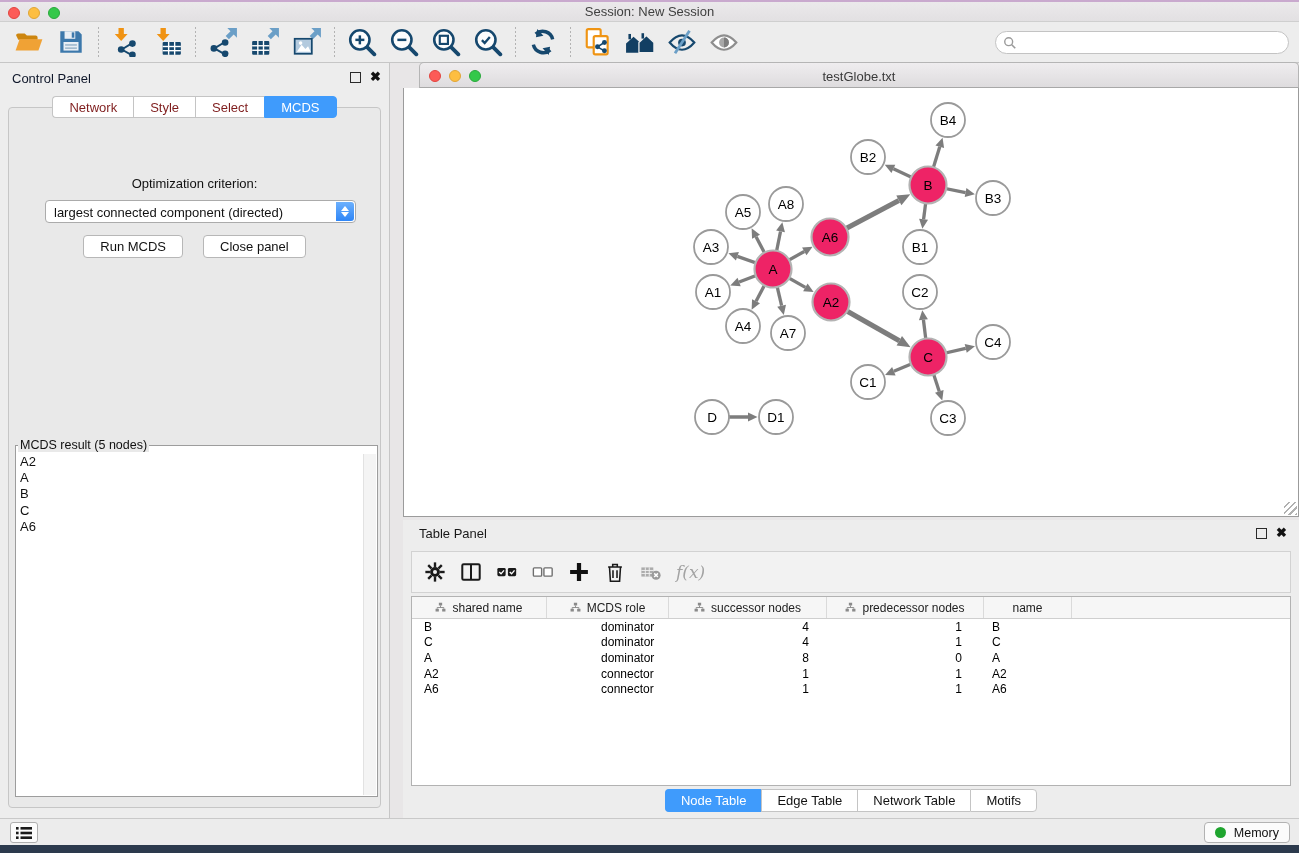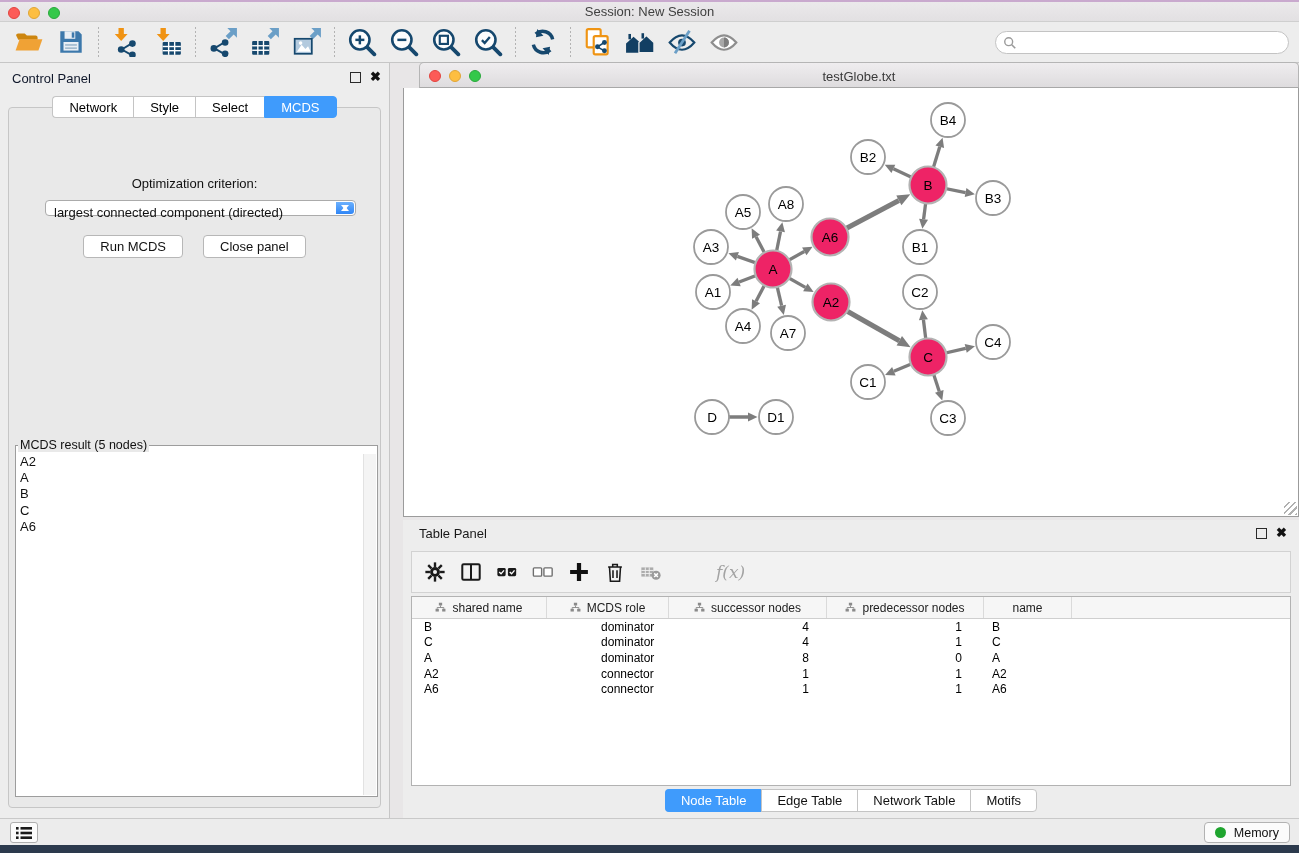--- a/index.html
+++ b/index.html
@@ -36,29 +36,29 @@
   
   .control-panel { position:absolute; top:63px; left:0; width:390px; bottom:35px;
     background:#ededed; border-right:1px solid #c6c6c6; }
   .cp-title { position:absolute; left:12px; top:8px; font-size:13px; color:#0f172a; }
   .float-btn { position:absolute; top:9px; width:11px; height:11px; border:1.5px solid #2a2a2a; }
   .close-btn { position:absolute; top:6px; font-size:13px; font-weight:bold; color:#111; }
   .cp-float { right:28px; } .cp-close { right:8px; }
 
   .cp-tabs { position:absolute; top:33px; left:0; right:0; display:flex; justify-content:center; z-index:2; }
   .cp-tab { height:22px; padding:0 16px; background:#fff; border:1px solid #c4c4c4; border-right:none;
-    font-size:13px; color:#000000; display:flex; align-items:center; }
+    font-size:13px; color:#7f1d1d; display:flex; align-items:center; }
   .cp-tab:first-child { border-radius:4px 0 0 4px; }
   .cp-tab:last-child { border-right:1px solid #c4c4c4; border-radius:0 4px 4px 0; }
   .cp-tab.active { background:#3f9bfc; border-color:#3f9bfc; color:#fff; }
 
   .cp-box { position:absolute; left:8px; right:8px; top:44px; bottom:10px; background:#e9e9e9;
     border:1px solid #c6c6c6; border-radius:4px; }
   .opt-label { position:absolute; top:68px; left:0; right:0; text-align:center; font-size:13px; color:#111; }
-  .dropdown { position:absolute; top:92px; left:36px; width:311px; height:16px; background:#fff;
+  .dropdown { position:absolute; top:92px; left:36px; width:311px; height:23px; background:#fff;
     border:1px solid #ababab; border-radius:4px; }
   .dropdown .val { position:absolute; left:8px; top:4px; font-size:13px; color:#111; }
   .stepper { position:absolute; right:1px; top:1px; bottom:1px; width:18px; border-radius:0 3px 3px 0;
     background:linear-gradient(#6cb0fd,#2f86f7); }
   .stepper .up { position:absolute; left:5px; top:4px; width:0; height:0;
     border-left:4px solid transparent; border-right:4px solid transparent; border-bottom:5px solid #fff; }
   .stepper .dn { position:absolute; left:5px; bottom:4px; width:0; height:0;
     border-left:4px solid transparent; border-right:4px solid transparent; border-top:5px solid #fff; }
   .cp-buttons { position:absolute; top:127px; left:0; right:0; display:flex; justify-content:center; gap:20px; }
   .btn { height:23px; padding:0 16px; background:#fff; border:1px solid #b7b7b7; border-radius:4px;
@@ -86,21 +86,21 @@
   .graph-label { font-size:13.5px; fill:#000; text-anchor:middle; }
 
   
   .table-panel { position:absolute; left:403px; top:520px; right:0; bottom:35px; background:#ededed; }
   .tp-title { position:absolute; left:16px; top:6px; font-size:13px; color:#1a1a1a; }
   .tp-float { right:32px; top:8px; } .tp-close { right:12px; top:5px; }
   .tp-toolbar { position:absolute; left:8px; right:8px; top:31px; height:42px; background:#f2f2f2;
     border:1px solid #d2d2d2; display:flex; align-items:center; padding-left:8px; gap:6px; }
   .tp-btn { width:30px; height:30px; display:flex; align-items:center; justify-content:center; }
   .tp-btn svg { width:22px; height:22px; }
-  .fx { font-family:"DejaVu Serif",serif; font-style:italic; font-size:17px; color:#a3a3a3; padding-left:4px;margin-left:40px; }
+  .fx { font-family:"DejaVu Serif",serif; font-style:italic; font-size:17px; color:#a3a3a3; padding-left:4px; }
 
   .tbl-wrap { position:absolute; left:8px; right:8px; top:76px; height:190px; background:#fff;
     border:1px solid #b2b2b2; overflow:hidden; }
   .tbl-grid { display:grid; grid-template-columns:135px 122px 158px 157px 88px 1fr; }
   .tbl-header { background:#f6f6f6; border-bottom:1px solid #cfcfcf; height:22px; }
   .tbl-header .th { display:flex; align-items:center; justify-content:center; gap:6px; font-size:12px;
     color:#222; border-right:1px solid #dadada; overflow:hidden; }
   .tbl-header .th:last-child { border-right:none; }
   .attr-icon { width:11px; height:11px; flex:none; }
   .tbl-row { height:15.6px; font-size:12px; color:#000; }

